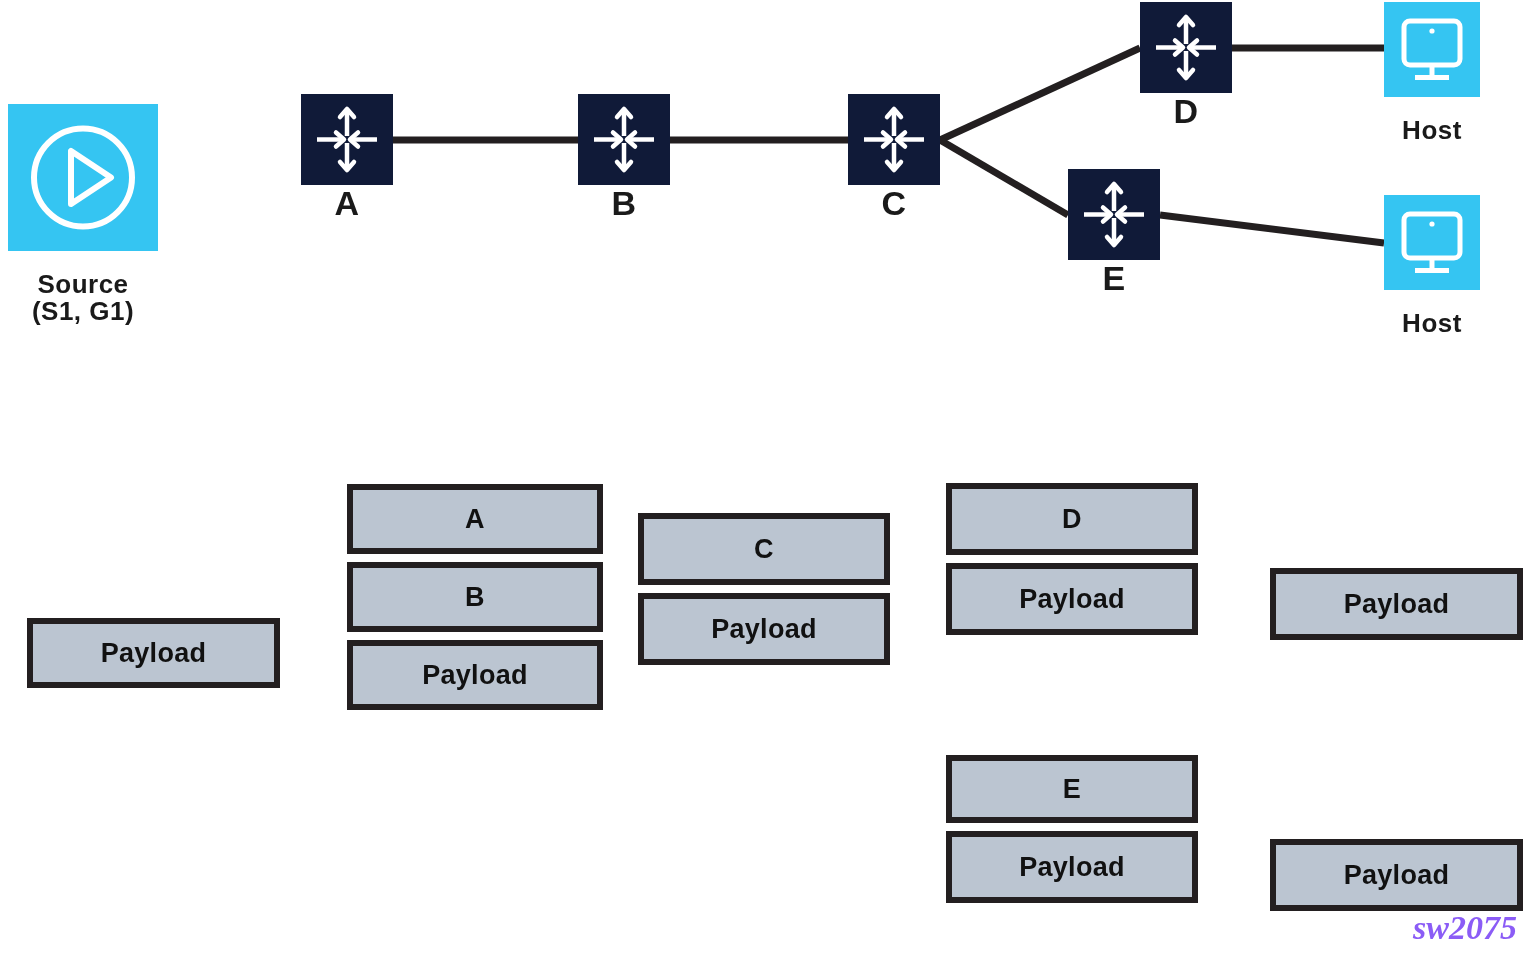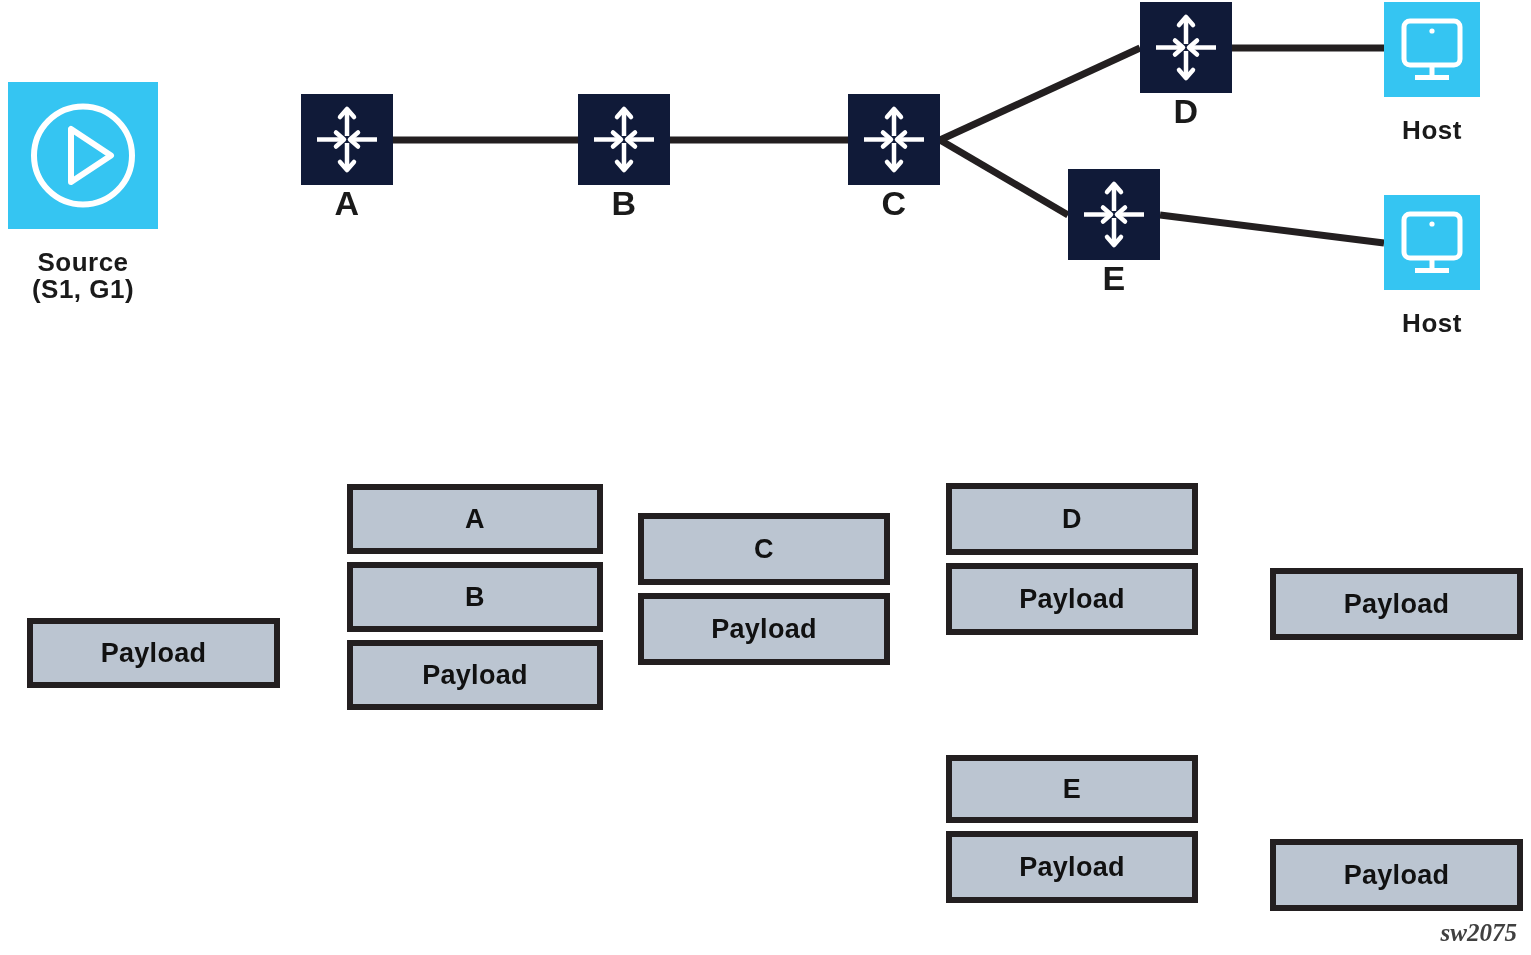--- a/index.html
+++ b/index.html
@@ -88,22 +88,22 @@
   }
 
   
   #figure-id {
     position: absolute;
     right: 14px;
     bottom: 8px;
     font-family: "Liberation Serif", serif;
     font-style: italic;
     font-weight: bold;
-    font-size: 25px;
-    color: #404040;
+    font-size: 34px;
+    color: #8b5cf6;
   }
 </style>
 </head>
 <body>
 
 <div id="canvas">
 
   <svg id="topology-svg" viewBox="0 0 1531 360">
 
     <line x1="393" y1="140" x2="578" y2="140" stroke="#231f20" stroke-width="7"></line>
@@ -112,21 +112,21 @@
 
     <line x1="940" y1="140" x2="1140" y2="48" stroke="#231f20" stroke-width="7"></line>
 
     <line x1="940" y1="140" x2="1068" y2="215" stroke="#231f20" stroke-width="7"></line>
 
     <line x1="1232" y1="48" x2="1384" y2="48" stroke="#231f20" stroke-width="7"></line>
 
     <line x1="1160" y1="215" x2="1384" y2="243" stroke="#231f20" stroke-width="7"></line>
   </svg>
 
-  <div class="node" style="left:8px; top:82px;">
+  <div class="node" style="left:8px; top:104px;">
     <div class="node-box endpoint-box source-box">
       <svg width="150" height="147" viewBox="0 0 150 147">
         <circle cx="75" cy="73.5" r="49" fill="none" stroke="#ffffff" stroke-width="6"></circle>
         <path d="M 63 47 L 63 100 L 103 73.5 Z" fill="none" stroke="#ffffff" stroke-width="6" stroke-linejoin="round"></path>
       </svg>
     </div>
     <div class="node-label endpoint-label">
       <div>Source</div>
       <div>(S1, G1)</div>
     </div>

